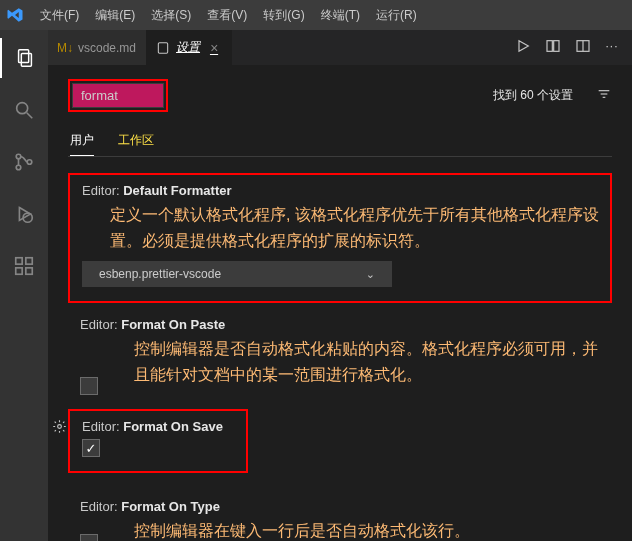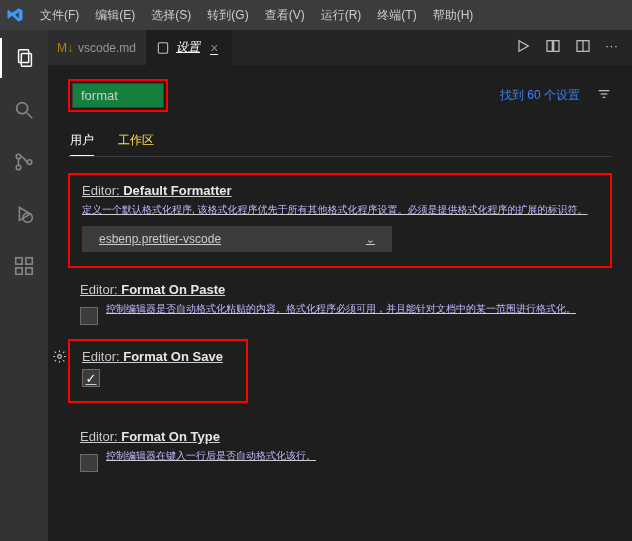--- a/index.html
+++ b/index.html
@@ -107,34 +107,34 @@
     display: flex;
     align-items: center;
     gap: 10px;
   }
   .searchbox {
     flex: 0 0 auto;
     border: 2px solid #ff0000;
     padding: 2px;
   }
   .searchbox input {
-    background: #15803d;
+    background: #be185d;
     border: 1px solid #3c3c3c;
     color: #cccccc;
     padding: 4px 8px;
     font-size: 13px;
     width: 92px;
     outline: none;
   }
   .search-right {
     margin-left: auto;
     display: flex;
     align-items: center;
-    gap: 16px;
-    color: #3b82f6;
+    gap: 23px;
+    color: #e5e5e5;
     font-size: 12px;
   }
   .filter-icon { color: #c5c5c5; cursor: pointer; }
 
   .scope-tabs {
     display: flex;
     gap: 24px;
     margin-top: 14px;
     border-bottom: 1px solid #3c3c3c;
     padding-left: 2px;
@@ -150,37 +150,37 @@
     color: #ffffff;
     border-bottom: 1px solid #ffffff;
   }
 
   .settings-list {
     margin-top: 16px;
   }
   .setting-item {
     padding: 8px 4px 14px 12px;
     position: relative;
-    text-decoration: underline;
   }
   .setting-item.boxed {
     border: 2px solid #ff0000;
   }
   .setting-title {
     font-size: 13px;
     color: #c8c8c8;
     margin-bottom: 4px;
   }
   .setting-title .ns { color: #c8c8c8; }
   .setting-title strong { color: #e7e7e7; font-weight: 700; }
   .setting-desc {
-    font-size: 10px;
-    color: #c4b5fd;
+    font-size: 16px;
+    color: #fdba74;
     line-height: 1.6;
     margin-bottom: 8px;
+    margin-left: 28px;
   }
   .with-checkbox {
     display: flex;
     gap: 8px;
     align-items: flex-end;
   }
   .checkbox {
     width: 18px; height: 18px;
     border: 1px solid #6b6b6b;
     background: #3c3c3c;
@@ -220,25 +220,24 @@
 
 <div class="menubar">
   <span class="logo">
     <svg viewBox="0 0 24 24" fill="#3b99fc">
         <path d="M17 3l5 3v12l-5 3-9-8-5 4-1-1V6l1-1 5 4 9-6zm0 5l-5 4 5 4V8z"></path>
       </svg>
   </span>
   <span class="menu-item">文件(F)</span>
   <span class="menu-item">编辑(E)</span>
   <span class="menu-item">选择(S)</span>
+  <span class="menu-item">查看(V)</span>
   <span class="menu-item">转到(G)</span>
-  <span class="menu-item">查看(V)</span>
+  <span class="menu-item">终端(T)</span>
   <span class="menu-item">运行(R)</span>
-  <span class="menu-item">终端(T)</span>
-  <span class="menu-item">帮助(H)</span>
 </div>
 
 <div class="main">
   <div class="activitybar">
     <div class="activity-icon active">
       <svg viewBox="0 0 24 24" stroke="currentColor" fill="none" stroke-width="1.6">
           <rect x="5" y="3" width="11" height="14" rx="1"></rect>
           <rect x="8" y="7" width="11" height="14" rx="1"></rect>
         </svg>
     </div>

